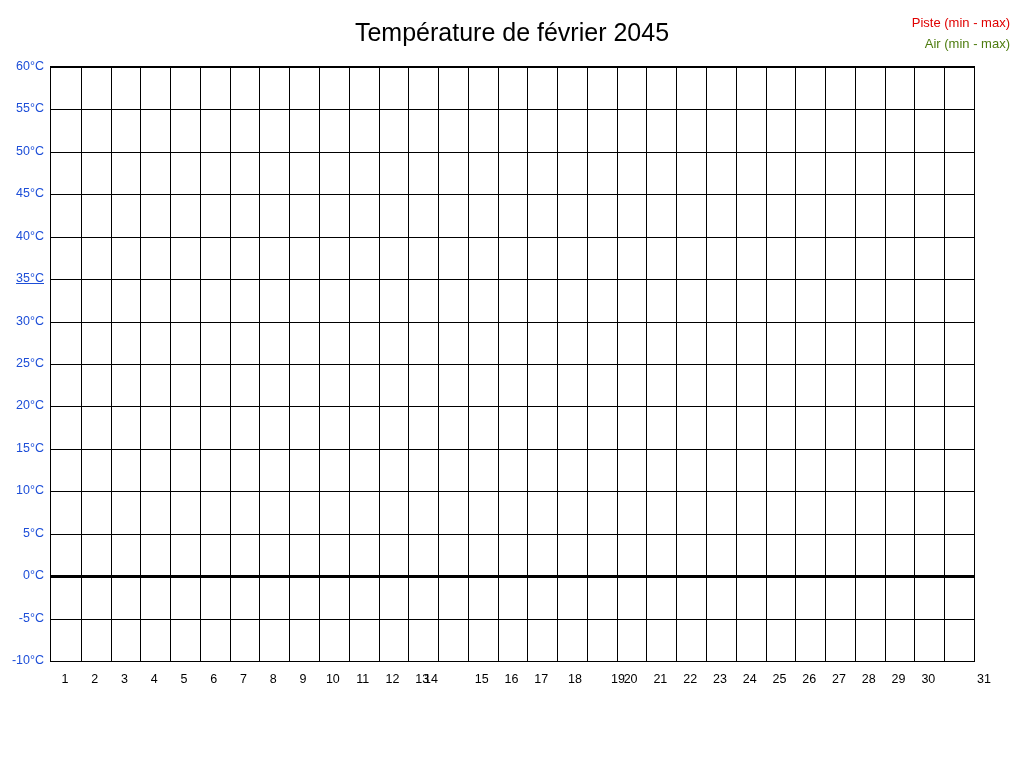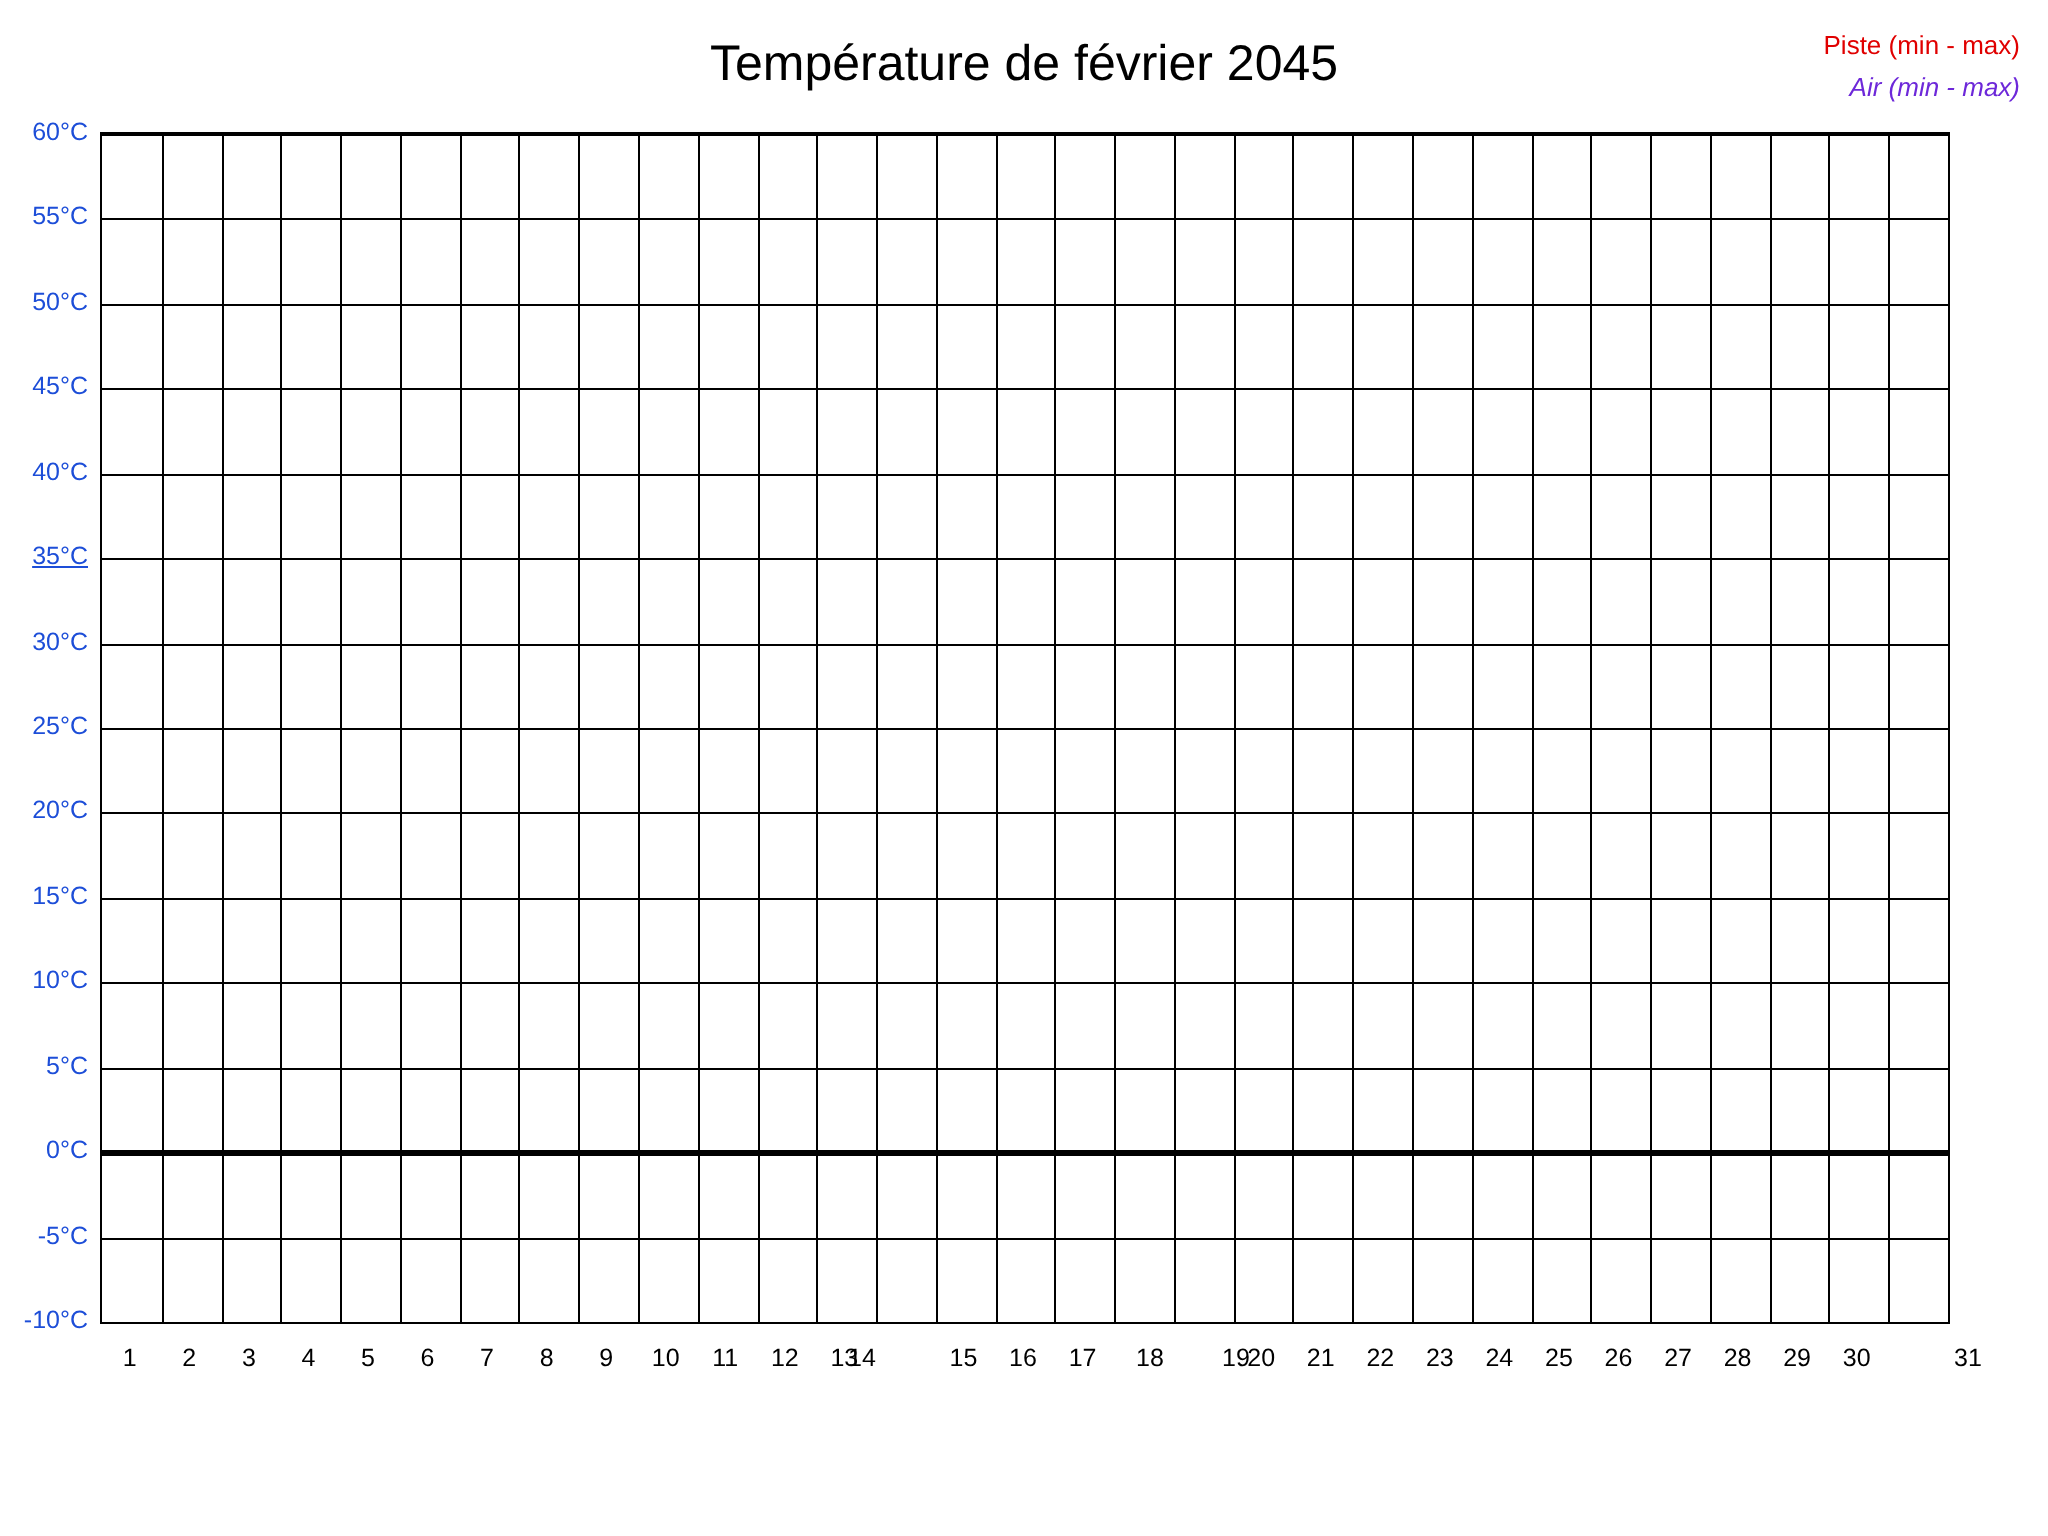--- a/index.html
+++ b/index.html
@@ -122,21 +122,21 @@
 </style>
 </head>
 <body>
 
 <div id="chart-root">
 
   <div id="chart-title">Température de février 2045</div>
 
   <div id="legend">
     <span class="legend-entry" style="color: rgb(224, 0, 0);">Piste (min - max)</span>
-    <span class="legend-entry" style="color: #6d28d9; font-style: italic;">Air (min - max)</span>
+    <span class="legend-entry" style="color: #4d7c0f;">Air (min - max)</span>
   </div>
 
   <div id="y-axis-labels">
       <span class="y-label" style="top: 0px;">60°C</span>
       <span class="y-label" style="top: 42.4286px;">55°C</span>
       <span class="y-label" style="top: 84.8571px;">50°C</span>
       <span class="y-label" style="top: 127.286px;">45°C</span>
       <span class="y-label" style="top: 169.714px;">40°C</span>
       <span class="y-label" style="top: 212.143px; text-decoration: underline;">35°C</span>
       <span class="y-label" style="top: 254.571px;">30°C</span>

